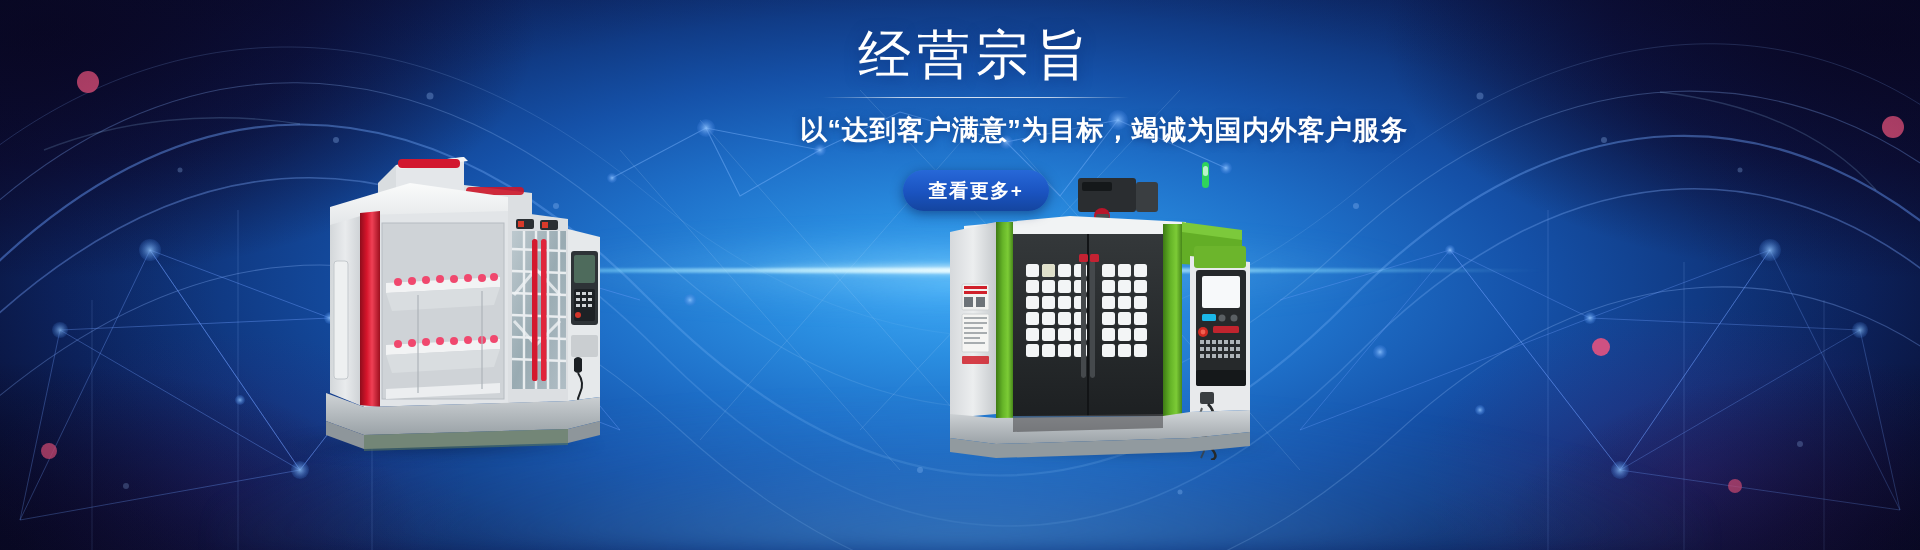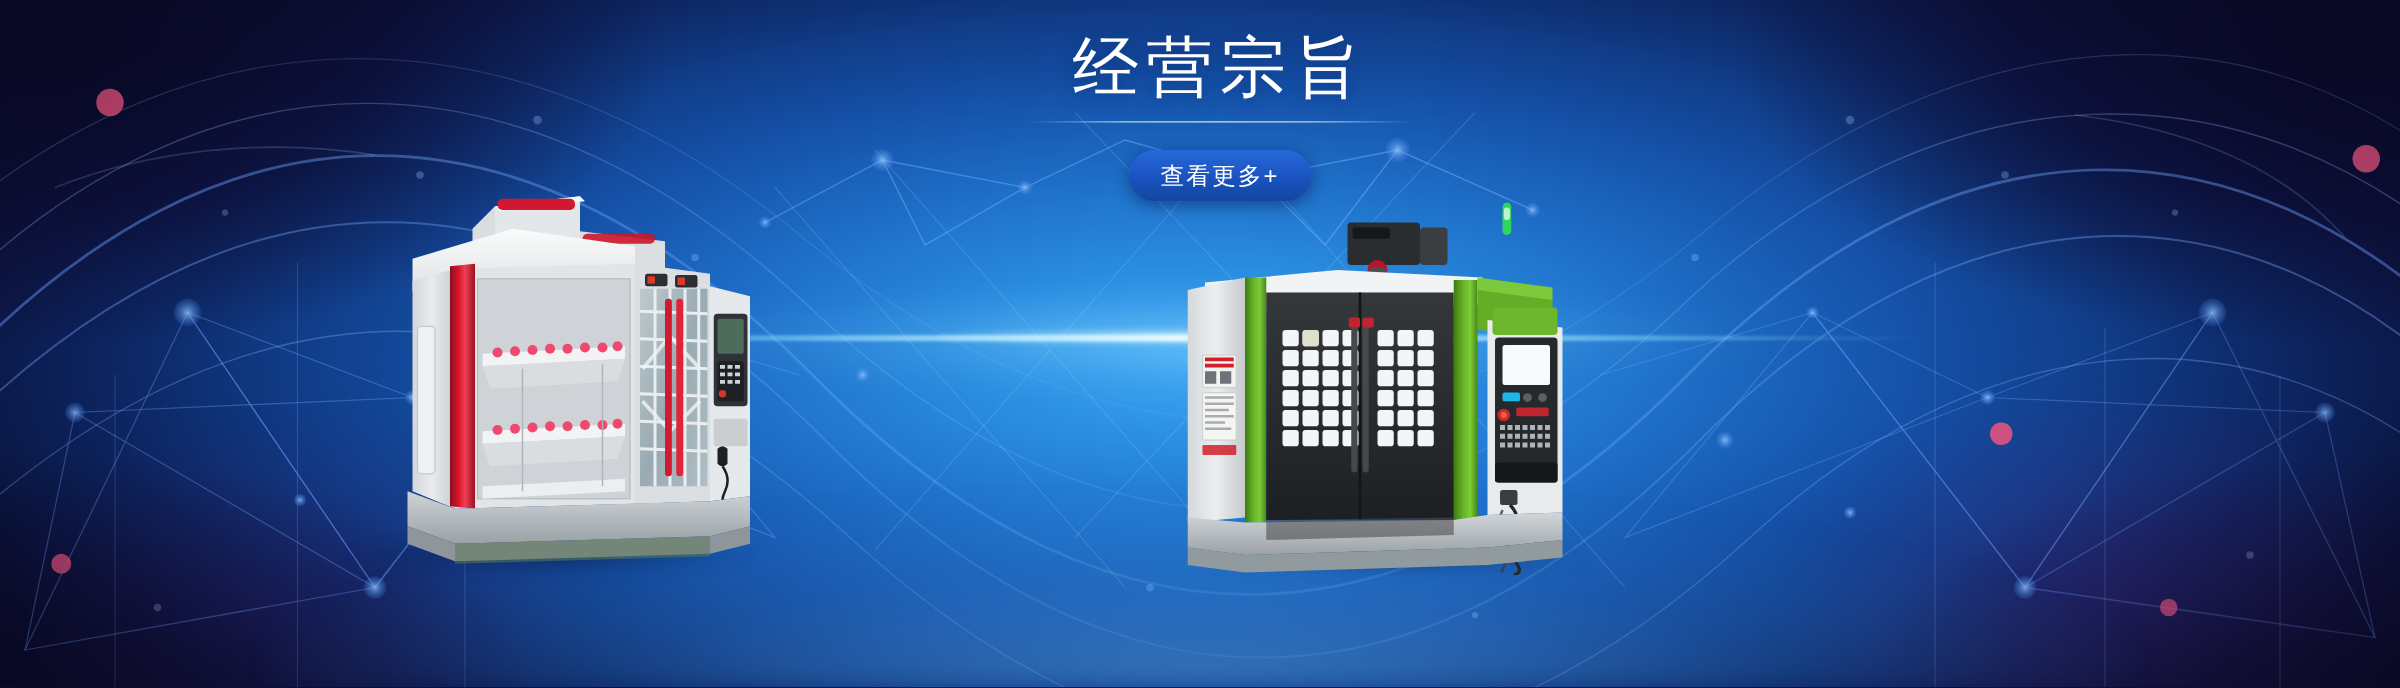--- a/index.html
+++ b/index.html
@@ -54,21 +54,21 @@
   .subtitle{margin-top:14px;color:#fff;font-size:25px;letter-spacing:1.5px;font-weight:700;
     white-space:nowrap;text-shadow:0 1px 7px rgba(8,36,100,.6);}
   .divider{margin:13px auto 0;width:306px;height:1px;
     background:linear-gradient(90deg,rgba(255,255,255,0) 0%,rgba(255,255,255,.72) 26%,rgba(255,255,255,.82) 50%,rgba(255,255,255,.72) 74%,rgba(255,255,255,0) 100%);}
   .tagline{margin-top:14px;color:#fff;font-size:27px;letter-spacing:.6px;font-weight:700;
     white-space:nowrap;text-shadow:0 1px 8px rgba(8,36,100,.6);}
   .btn-wrap{margin-top:22px;display:flex;justify-content:center;}
   .more-btn{display:inline-flex;align-items:center;justify-content:center;
     min-width:146px;height:41px;padding:0 25px;border:none;border-radius:21px;
     background:linear-gradient(180deg,#2768d8 0%,#1a53c0 55%,#14459f 100%);
-    color:#fff;font-size:19px;letter-spacing:1.6px;font-weight:400;cursor:pointer;
+    color:#fff;font-size:19px;letter-spacing:1.6px;font-weight:700;cursor:pointer;
     font-family:"Liberation Sans","DejaVu Sans",sans-serif;
     box-shadow:0 3px 12px rgba(6,26,80,.5);}
   
   .machine{position:absolute;z-index:14;}
   .m-left{left:268px;top:145px;width:332px;height:310px;}
   .m-right{left:950px;top:160px;width:330px;height:300px;}
   .shadow-l{position:absolute;left:272px;top:432px;width:330px;height:26px;border-radius:50%;
     background:radial-gradient(ellipse at 50% 50%, rgba(5,20,55,.5) 0%, rgba(5,20,55,0) 72%);
     filter:blur(6px);z-index:13;}
   .shadow-r{position:absolute;left:955px;top:434px;width:320px;height:24px;border-radius:50%;
@@ -525,19 +525,20 @@
 
     <path d="M0,254 L46,258 L213,256 L240,252 L300,250 L300,272 L240,278 L46,284 L0,278 Z" fill="url(#Rbase)"></path>
     <path d="M0,278 L46,284 L240,278 L300,272 L300,286 L240,292 L46,298 L0,292 Z" fill="#919a9f"></path>
     <path d="M63,256 L213,254 L213,268 L63,272 Z" fill="#4e4f52" opacity=".6"></path>
   </svg>
 
   <div class="content">
     <div class="textblock">
       <div class="title">经营宗旨</div>
       <div class="divider"></div>
+      <div class="tagline">以“达到客户满意”为目标，竭诚为国内外客户服务</div>
       <div class="btn-wrap">
         <button class="more-btn">查看更多+</button>
       </div>
     </div>
   </div>
 
 </div>
 
 </body></html>

